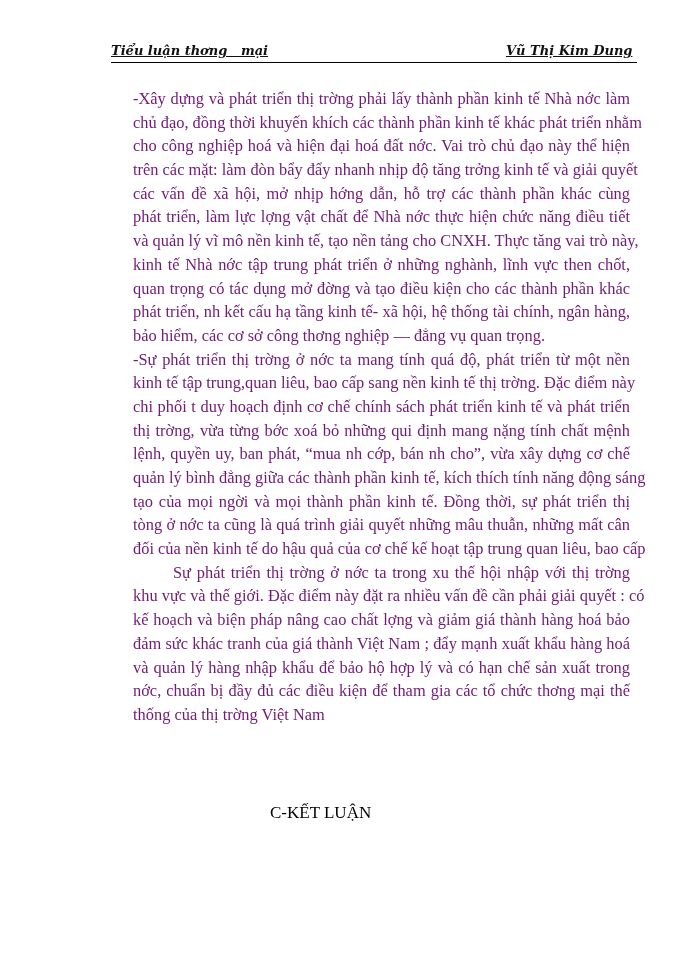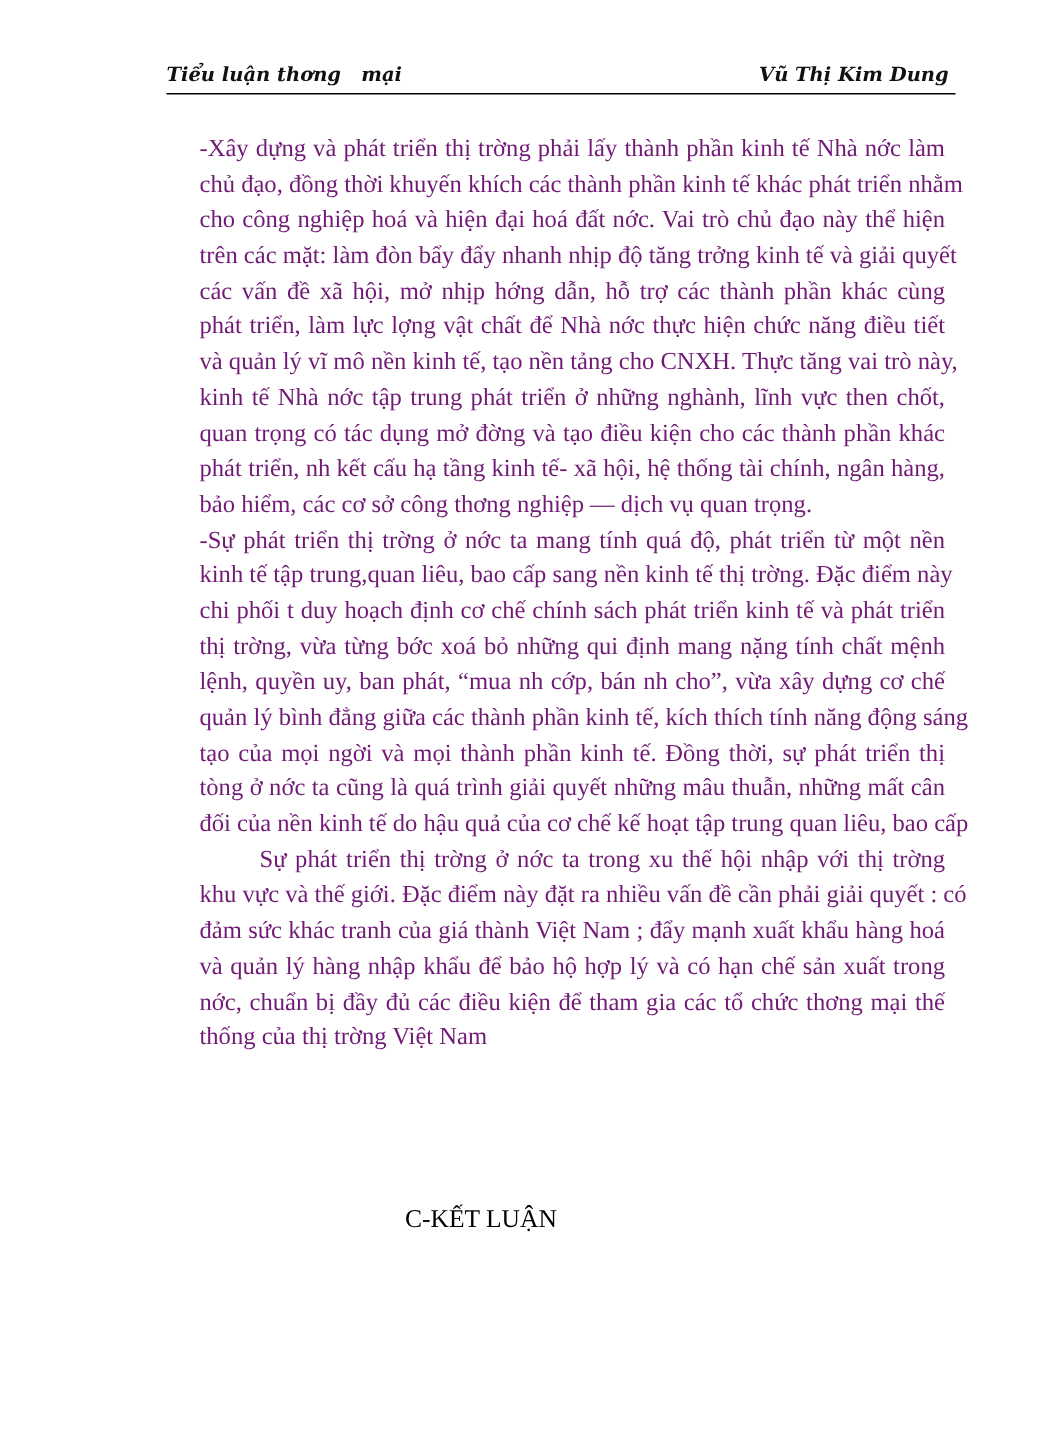--- a/index.html
+++ b/index.html
@@ -5,21 +5,21 @@
   html, body { margin: 0; padding: 0; background: #ffffff; }
   body { width: 700px; height: 960px; position: relative; overflow: hidden; }
   .page { position: absolute; left: 0; top: 0; width: 700px; height: 960px; background: #ffffff; }
   .header {
     position: absolute; left: 111px; top: 42px; width: 526px; height: 20px;
     border-bottom: 1.5px solid #000;
   }
   .header-left, .header-right {
     position: absolute; top: 1px;
     font-family: "DejaVu Serif", serif; font-style: italic; font-weight: bold;
-    font-size: 13px; color: #111; white-space: pre;
+    font-size: 13px; color: #111; text-decoration: underline; white-space: pre;
   }
   .header-left { left: 0; }
   .header-right { left: 395px; }
   .body-text {
     position: absolute; left: 133px; top: 87px; width: 497px;
     font-family: "Liberation Serif", serif; font-size: 16.4px; color: #701a75;
   }
   .line {
     height: 23.7px; line-height: 23.7px; white-space: nowrap;
     text-align: justify; text-align-last: justify; overflow: visible;
@@ -45,36 +45,37 @@
       <div class="line">-Xây dựng và phát triển thị trờng   phải lấy thành phần kinh tế Nhà nớc   làm</div>
       <div class="line">chủ đạo, đồng thời khuyến khích các thành phần kinh tế khác phát triển nhằm</div>
       <div class="line">cho công nghiệp hoá và hiện đại hoá đất nớc.   Vai trò chủ đạo này thể hiện</div>
       <div class="line">trên các mặt: làm đòn bẩy đẩy nhanh nhịp độ tăng trởng   kinh tế và giải quyết</div>
       <div class="line">các vấn đề xã hội, mở nhịp   hớng   dẫn, hỗ trợ các thành phần khác cùng</div>
       <div class="line">phát triển, làm lực lợng   vật chất để Nhà nớc   thực hiện chức năng điều tiết</div>
       <div class="line">và quản lý vĩ mô nền kinh tế, tạo nền tảng cho CNXH. Thực tăng vai trò này,</div>
       <div class="line">kinh tế Nhà nớc   tập trung phát triển ở những nghành, lĩnh vực then chốt,</div>
       <div class="line">quan trọng có tác dụng mở đờng   và tạo điều kiện cho các thành phần khác</div>
       <div class="line">phát triển, nh   kết cấu hạ tầng kinh tế- xã hội, hệ thống tài chính, ngân hàng,</div>
-      <div class="line last">bảo hiểm, các cơ sở công thơng   nghiệp — dịch vụ quan trọng.</div>
+      <div class="line last">bảo hiểm, các cơ sở công thơng   nghiệp — đẳng vụ quan trọng.</div>
     </div>
     <div>
       <div class="line">-Sự phát triển thị trờng   ở nớc   ta mang tính quá độ, phát triển từ một nền</div>
       <div class="line">kinh tế tập trung,quan liêu, bao cấp sang nền kinh tế thị trờng.   Đặc điểm này</div>
       <div class="line">chi phối t   duy hoạch định cơ chế chính sách phát triển kinh tế và phát triển</div>
       <div class="line">thị trờng,   vừa từng bớc   xoá bỏ những qui định mang nặng tính chất mệnh</div>
       <div class="line">lệnh, quyền uy, ban phát, “mua nh   cớp,   bán nh   cho”, vừa xây dựng cơ chế</div>
       <div class="line">quản lý bình đẳng giữa các thành phần kinh tế, kích thích tính năng động sáng</div>
       <div class="line">tạo của mọi ngời   và mọi thành phần kinh tế. Đồng thời, sự phát triển thị</div>
       <div class="line">tòng   ở nớc   ta cũng là quá trình giải quyết những mâu thuẫn, những mất cân</div>
       <div class="line">đối của nền kinh tế do hậu quả của cơ chế kế hoạt tập trung quan liêu, bao cấp</div>
     </div>
     <div>
       <div class="line indent">Sự phát triển thị trờng   ở nớc   ta trong xu thế hội nhập với thị trờng</div>
       <div class="line">khu vực và thế giới. Đặc điểm này đặt ra nhiều vấn đề cần phải giải quyết : có</div>
+      <div class="line">kế hoạch và biện pháp nâng cao chất lợng   và giảm giá thành hàng hoá bảo</div>
       <div class="line">đảm sức khác tranh của giá thành Việt Nam ; đẩy mạnh xuất khẩu hàng hoá</div>
       <div class="line">và quản lý hàng nhập khẩu để bảo hộ hợp lý và có hạn chế sản xuất trong</div>
       <div class="line">nớc,   chuẩn bị đầy đủ các điều kiện để tham gia các tổ chức thơng   mại thế</div>
       <div class="line last">thống của thị trờng   Việt Nam</div>
     </div>
   </div>
 
   <div class="heading">C-KẾT LUẬN</div>
 </div>
 

